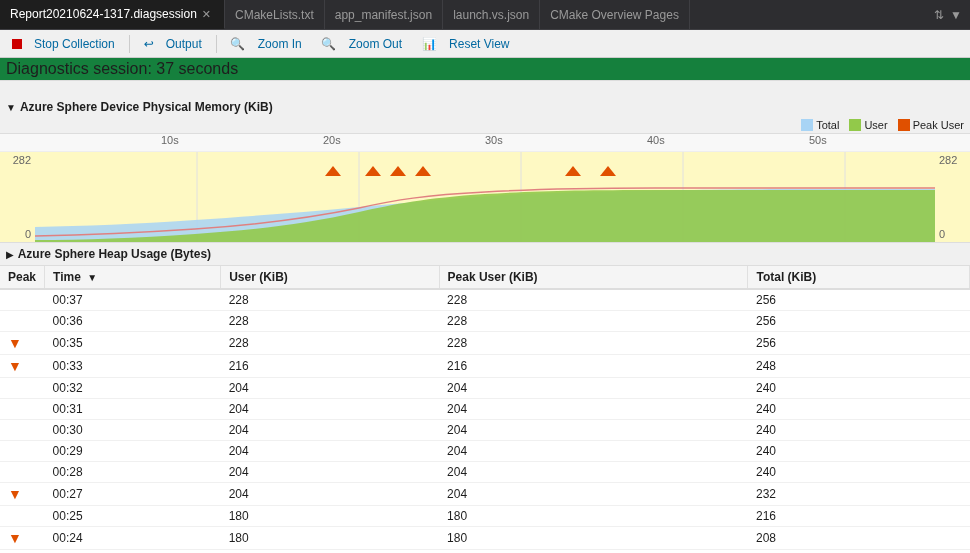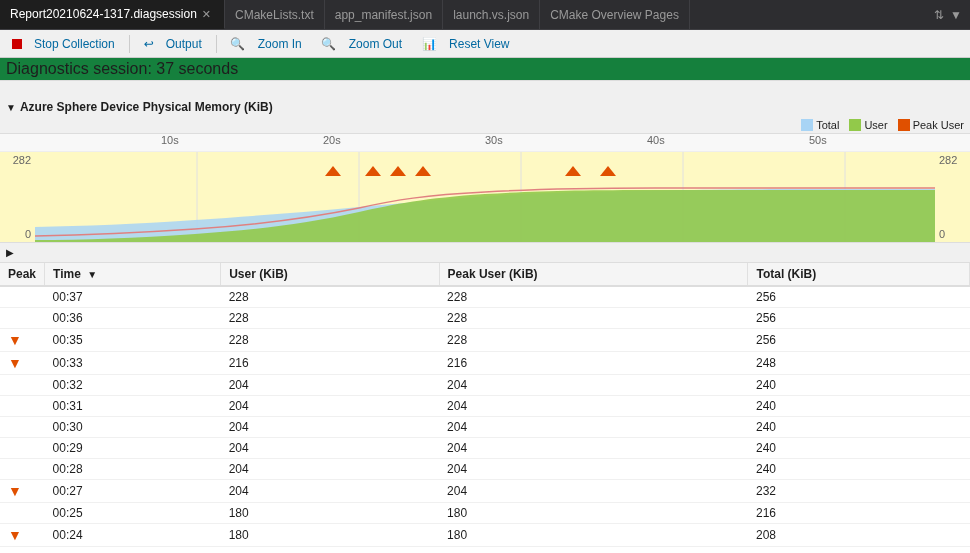--- a/index.html
+++ b/index.html
@@ -328,20 +328,21 @@
     </div>
     <div class="y-axis-right">
       <span>282</span>
       <span>0</span>
     </div>
   </div>
 </div>
 
 <div class="collapsed-section">
   <span class="triangle-icon" style="margin-right:4px;">▶</span>
+  <span class="collapsed-title">Azure Sphere Heap Usage (Bytes)</span>
 </div>
 
 <div class="table-container">
   <table>
     <thead>
       <tr>
         <th class="peak-col">
           <span>Peak</span>
         </th>
         <th>

